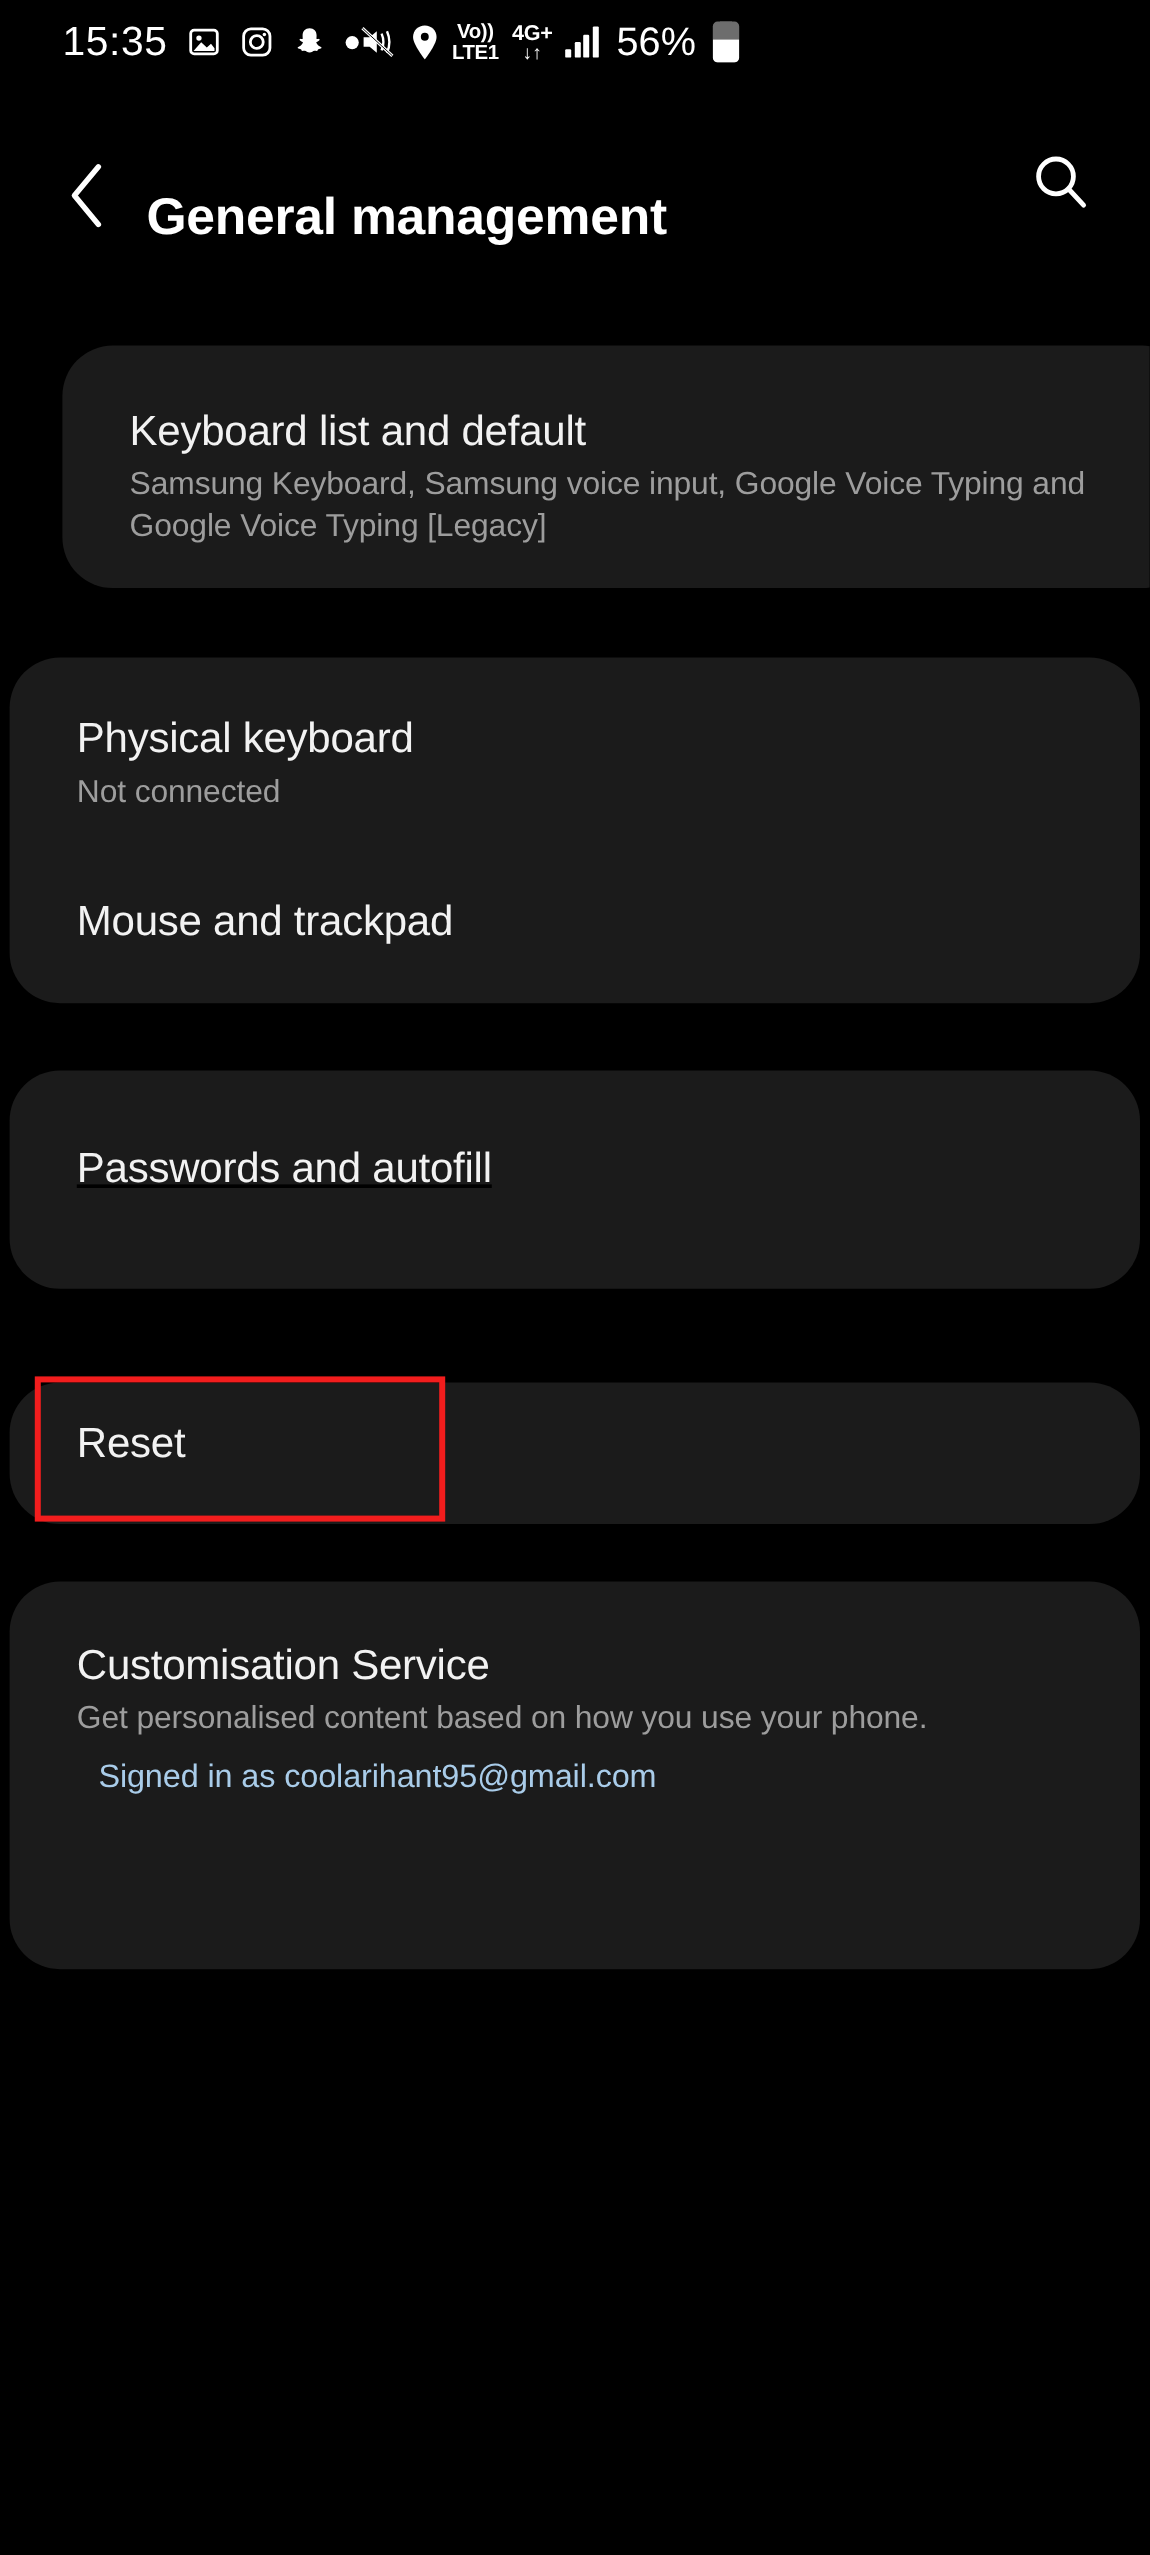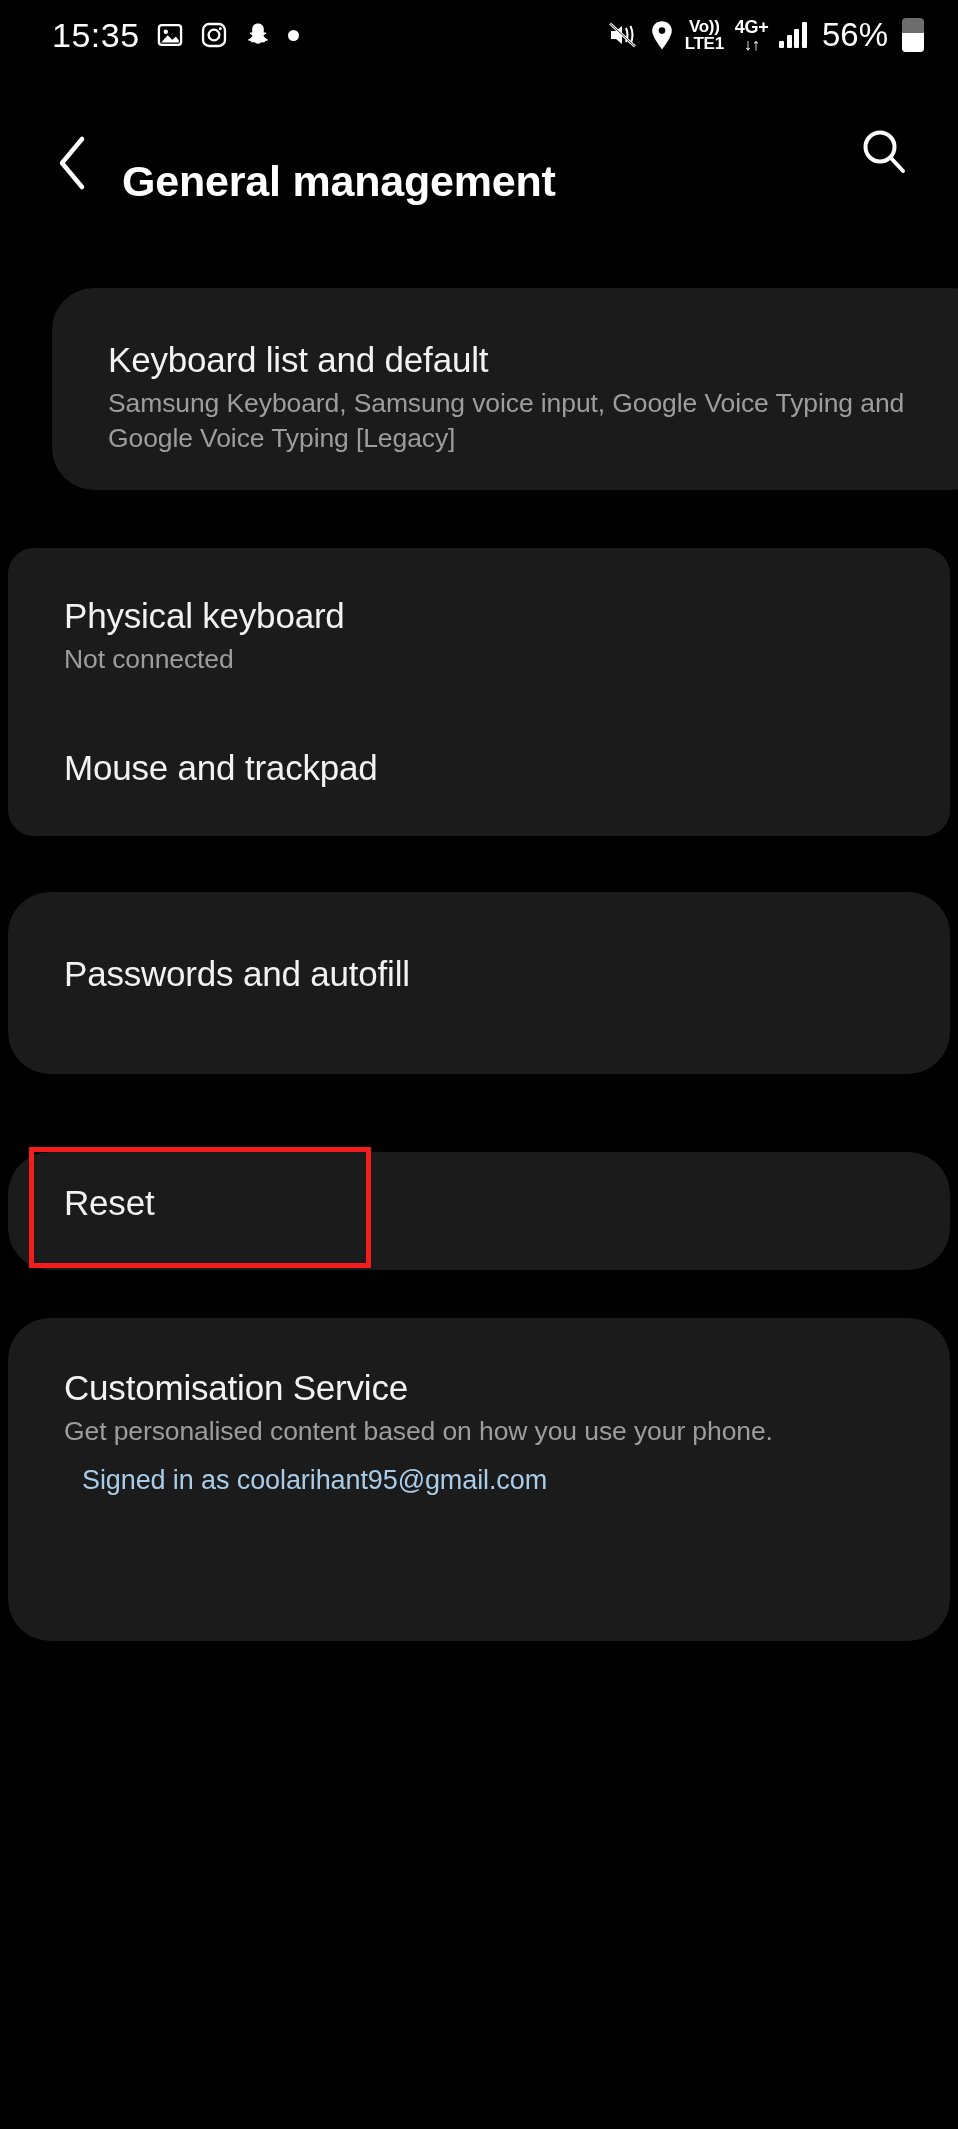--- a/index.html
+++ b/index.html
@@ -7,21 +7,21 @@
     width:958px; height:2129px;
     background:#000;
     font-family:"Liberation Sans", sans-serif;
     overflow:hidden;
   }
   #screen { position:relative; width:958px; height:2129px; background:#000; }
 
   
   #status-bar {
     position:absolute; left:0; top:0; width:958px; height:70px;
-    display:flex; align-items:center; justify-content:space-between;
+    display:flex; align-items:center; 
     padding:0 34px 0 52px;
   }
   .sb-left { display:flex; align-items:center; gap:16px; }
   .sb-time { color:#fff; font-size:34px; letter-spacing:0.5px; }
   .sb-right { display:flex; align-items:center; gap:11px; }
 
   .ic { display:inline-block; line-height:0; }
   .ic svg { display:block; }
 
   .dot-ic { width:11px; height:11px; border-radius:50%; background:#fff; display:inline-block; }
@@ -89,27 +89,27 @@
     color:#a9cce9; font-size:27px; margin-top:16px; letter-spacing:-0.1px;margin-left:18px;
   }
   .divider {
     position:absolute; left:52px; width:858px; height:1.5px; background:#454545;
   }
 
   
   #card-keyboard { top:288px; height:202px;margin-left:44px; }
   #card-keyboard .row { position:absolute; top:52px; left:0; right:0; }
 
-  #card-input { top:548px; height:288px;border-radius:26px; }
+  #card-input { top:548px; height:288px; }
   #card-input .row-physical { position:absolute; top:48px; left:0; right:0; padding:0 56px; }
   #card-input .divider { top:716px; }
   #card-input .row-mouse { position:absolute; top:200px; left:0; right:0; padding:0 56px; }
 
   #card-passwords { top:892px; height:182px; }
-  #card-passwords .row { position:absolute; top:62px; left:0; right:0; }
+  #card-passwords .row { position:absolute; top:62px; left:0; right:0;text-decoration:underline; }
 
   #card-reset { top:1152px; height:118px; }
   #card-reset .row { position:absolute; top:31px; left:0; right:0; }
 
   #card-customisation { top:1318px; height:323px; }
   #card-customisation .row { position:absolute; top:50px; left:0; right:0; }
 
   #card-more { top:1635px; height:494px; border-bottom-left-radius:0; border-bottom-right-radius:0; }
   #more-title {
     position:absolute; top:68px; left:56px; color:#f2f2f2;

